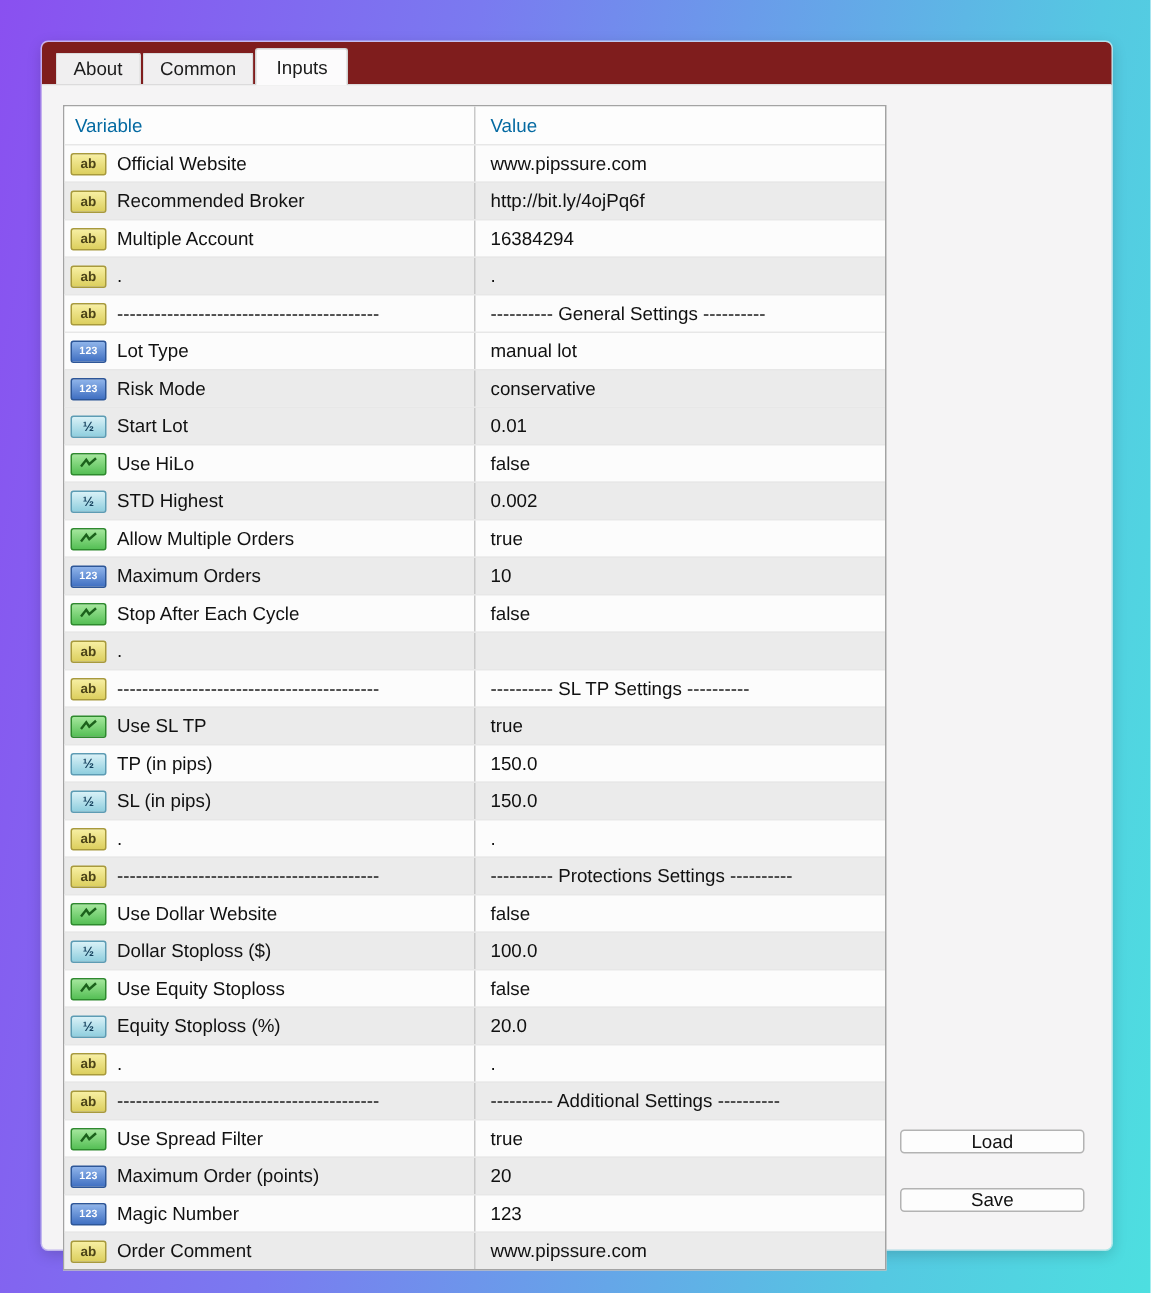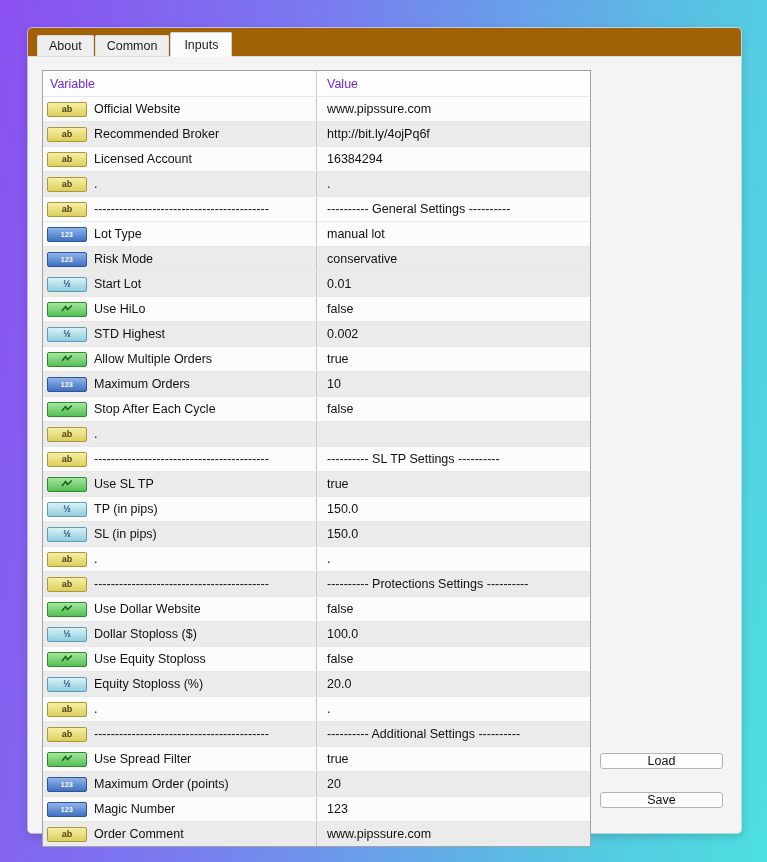--- a/index.html
+++ b/index.html
@@ -25,21 +25,21 @@
     box-shadow: 0 0 0 1px rgba(255,255,255,0.55), 0 3px 10px rgba(0,0,0,0.18);
     box-sizing: border-box;
   }
   .tabbar {
     height: 29px;
     box-sizing: border-box;
     padding: 6px 0 0 9px;
     display: flex;
     align-items: flex-end;
     border-bottom: 1px solid #dcdbdc;
-    background: #a16207;
+    background: #7f1d1d;
     border-radius: 4px 4px 0 0;
   }
   .tab {
     font-size: 12.5px;
     color: #1c1c1c;
     padding: 3px 11px 3px 11px;
     background: #f0eff0;
     border: 1px solid #dadada;
     border-bottom: none;
     border-radius: 2px 2px 0 0;
@@ -61,21 +61,21 @@
     width: 549px;
     box-sizing: border-box;
     border: 1px solid #a3a3a3;
     background: #fcfcfc;
   }
   .grid-header {
     display: flex;
     height: 25px;
     background: #fdfdfd;
     font-size: 12.5px;
-    color: #6d28d9;
+    color: #0369a1;
   }
   .grid-header .hcell-var {
     width: 273px;
     box-sizing: border-box;
     display: flex;
     align-items: center;
     padding-left: 7px;
   }
   .grid-header .hcell-val {
     flex: 1;
@@ -109,21 +109,21 @@
     flex: 1;
     box-sizing: border-box;
     border-left: 1px solid #c9c9c9;
     display: flex;
     align-items: center;
     padding-left: 10px;
     overflow: hidden;
     white-space: nowrap;
   }
   .icon {
-    width: 40px;
+    width: 24px;
     height: 15px;
     box-sizing: border-box;
     border-radius: 2px;
     display: flex;
     align-items: center;
     justify-content: center;
     font-weight: bold;
     flex: 0 0 auto;
     line-height: 1;
   }
@@ -200,21 +200,21 @@
       <span class="icon icon-ab">ab</span>
       <span class="var-label">Recommended Broker</span>
     </div>
     <div class="cell-val">
       <span class="val-label">http://bit.ly/4ojPq6f</span>
     </div>
   </div>
         <div class="row">
     <div class="cell-var">
       <span class="icon icon-ab">ab</span>
-      <span class="var-label">Licensed Account</span>
+      <span class="var-label">Multiple Account</span>
     </div>
     <div class="cell-val">
       <span class="val-label">16384294</span>
     </div>
   </div>
         <div class="row alt">
     <div class="cell-var">
       <span class="icon icon-ab">ab</span>
       <span class="var-label">.</span>
     </div>

